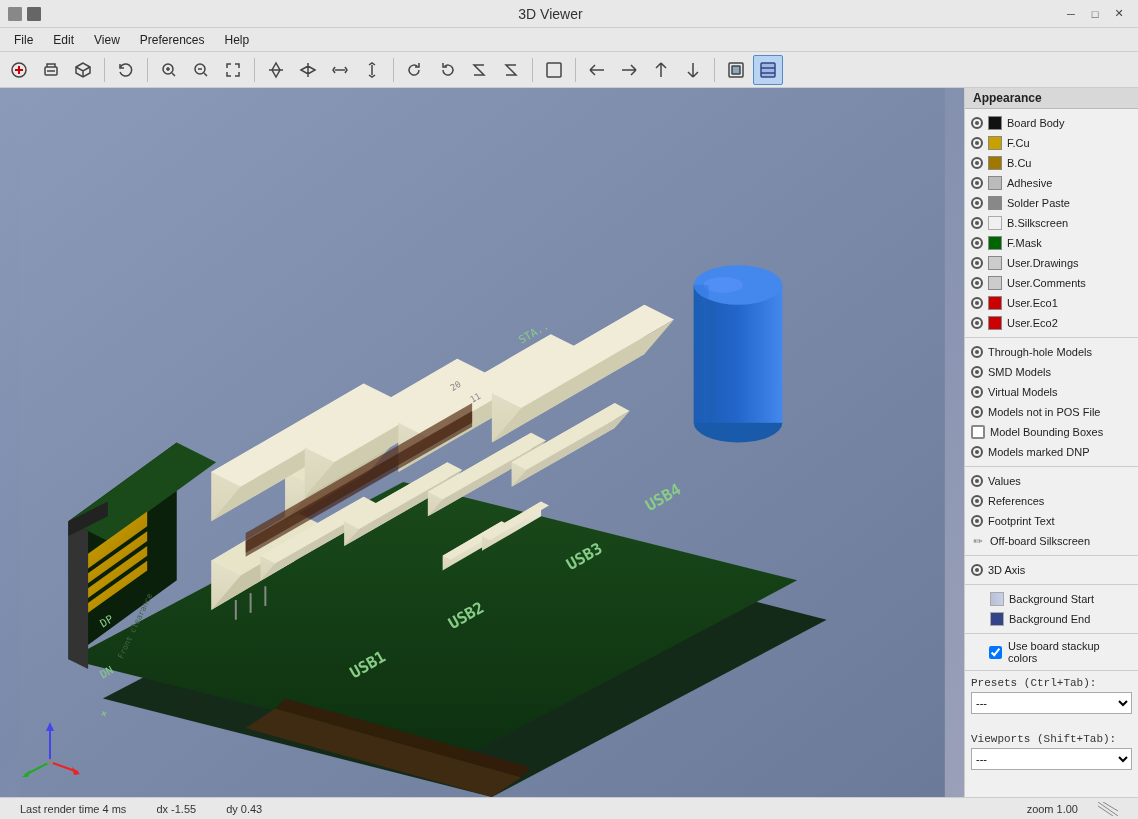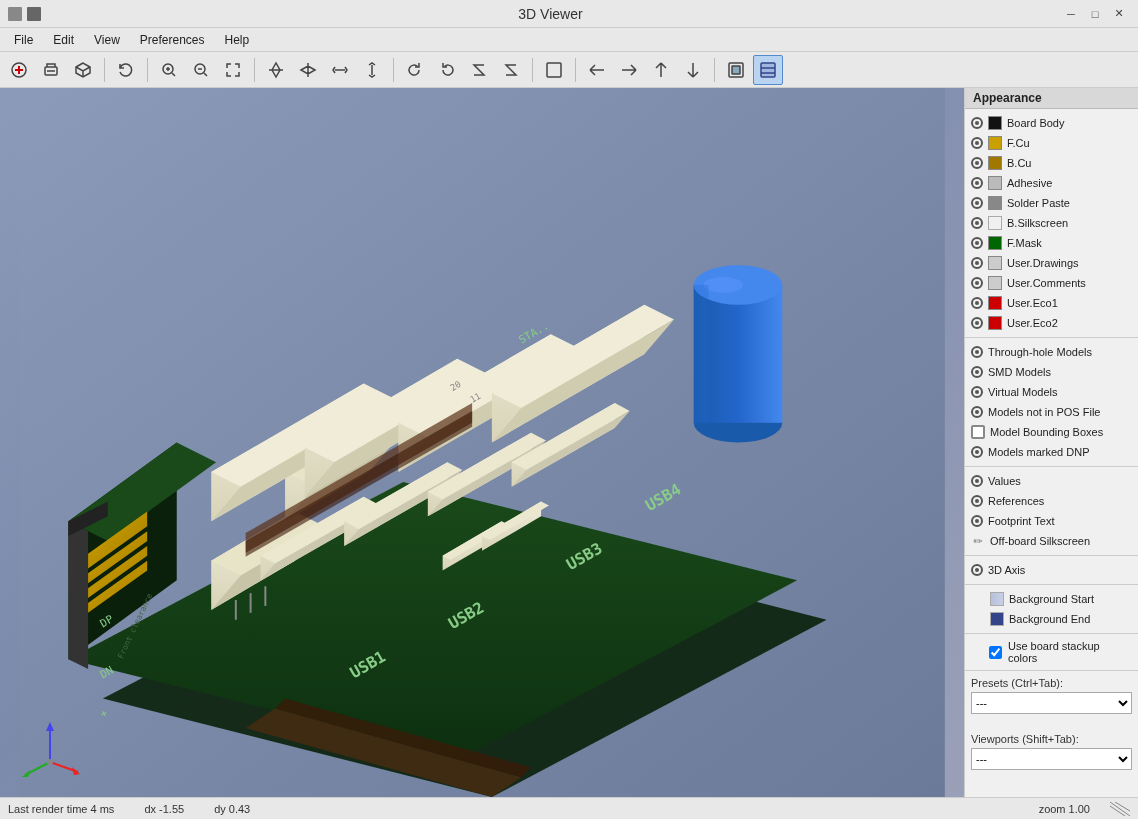--- a/index.html
+++ b/index.html
@@ -28,21 +28,21 @@
     
     #viewport { flex: 1; background: linear-gradient(135deg, #8a9ab8 0%, #7b8aab 40%, #9aa0b8 100%); position: relative; overflow: hidden; }
     
     
     #pcb-scene { position: absolute; top: 0; left: 0; width: 100%; height: 100%; }
     
     
     #axis-indicator { position: absolute; bottom: 20px; left: 20px; width: 60px; height: 60px; }
     
     
-    #statusbar { height: 22px; background: #e8e8e8; border-top: 1px solid #ccc; display: flex; align-items: center; padding: 0 8px; gap: 30px; font-size: 11px; color: #333; }
+    #statusbar { height: 22px; background: #e8e8e8; border-top: 1px solid #ccc; display: flex; align-items: center; padding: 0 20px; gap: 30px; font-size: 11px; color: #333; }
     #statusbar-right { margin-left: auto; display: flex; gap: 20px; align-items: center; }
     
     
     #rightpanel { width: 174px; background: #f0f0f0; border-left: 1px solid #ccc; overflow-y: auto; display: flex; flex-direction: column; }
     
     #appearance-section { padding: 4px 0; }
     .section-header { background: #d8d8d8; padding: 3px 8px; font-weight: bold; font-size: 12px; color: #222; border-bottom: 1px solid #bbb; }
     
     .layer-item { display: flex; align-items: center; gap: 5px; padding: 1px 6px; height: 20px; }
     .layer-eye { width: 14px; height: 14px; display: flex; align-items: center; justify-content: center; cursor: pointer; color: #666; font-size: 12px; }
@@ -57,21 +57,21 @@
     .layer-color.dark-green { background: #004400; }
     .layer-color.red { background: #cc0000; }
     .layer-color.light-gray { background: #cccccc; }
     
     .divider-line { height: 1px; background: #ccc; margin: 4px 0; }
     
     
     .checkbox-item { display: flex; align-items: center; gap: 6px; padding: 2px 24px; }
     .checkbox-item input[type=checkbox] { width: 13px; height: 13px; cursor: pointer; }
     .checkbox-item label { font-size: 11px; color: #222; cursor: pointer; }
-    .panel-label { font-size: 11px; color: #333; margin-bottom: 3px; }
+    .panel-label { font-size: 11px; color: #333; margin-bottom: 3px; font-family: Liberation Mono, monospace; }
     .presets-select { width: calc(100% - 16px); margin: 0 8px; height: 22px; font-size: 11px; border: 1px solid #aaa; background: white; cursor: pointer; }
     .eye-circle { width: 12px; height: 12px; border: 2px solid #555; border-radius: 50%; display: flex; align-items: center; justify-content: center; }
     .eye-circle::after { content: ''; width: 4px; height: 4px; background: #555; border-radius: 50%; }
     .eye-pencil { width: 12px; height: 12px; font-size: 10px; color: #666; display: flex; align-items: center; justify-content: center; }
     
     
     .icon-svg { width: 20px; height: 20px; }
   </style>
 </head>
 <body>

